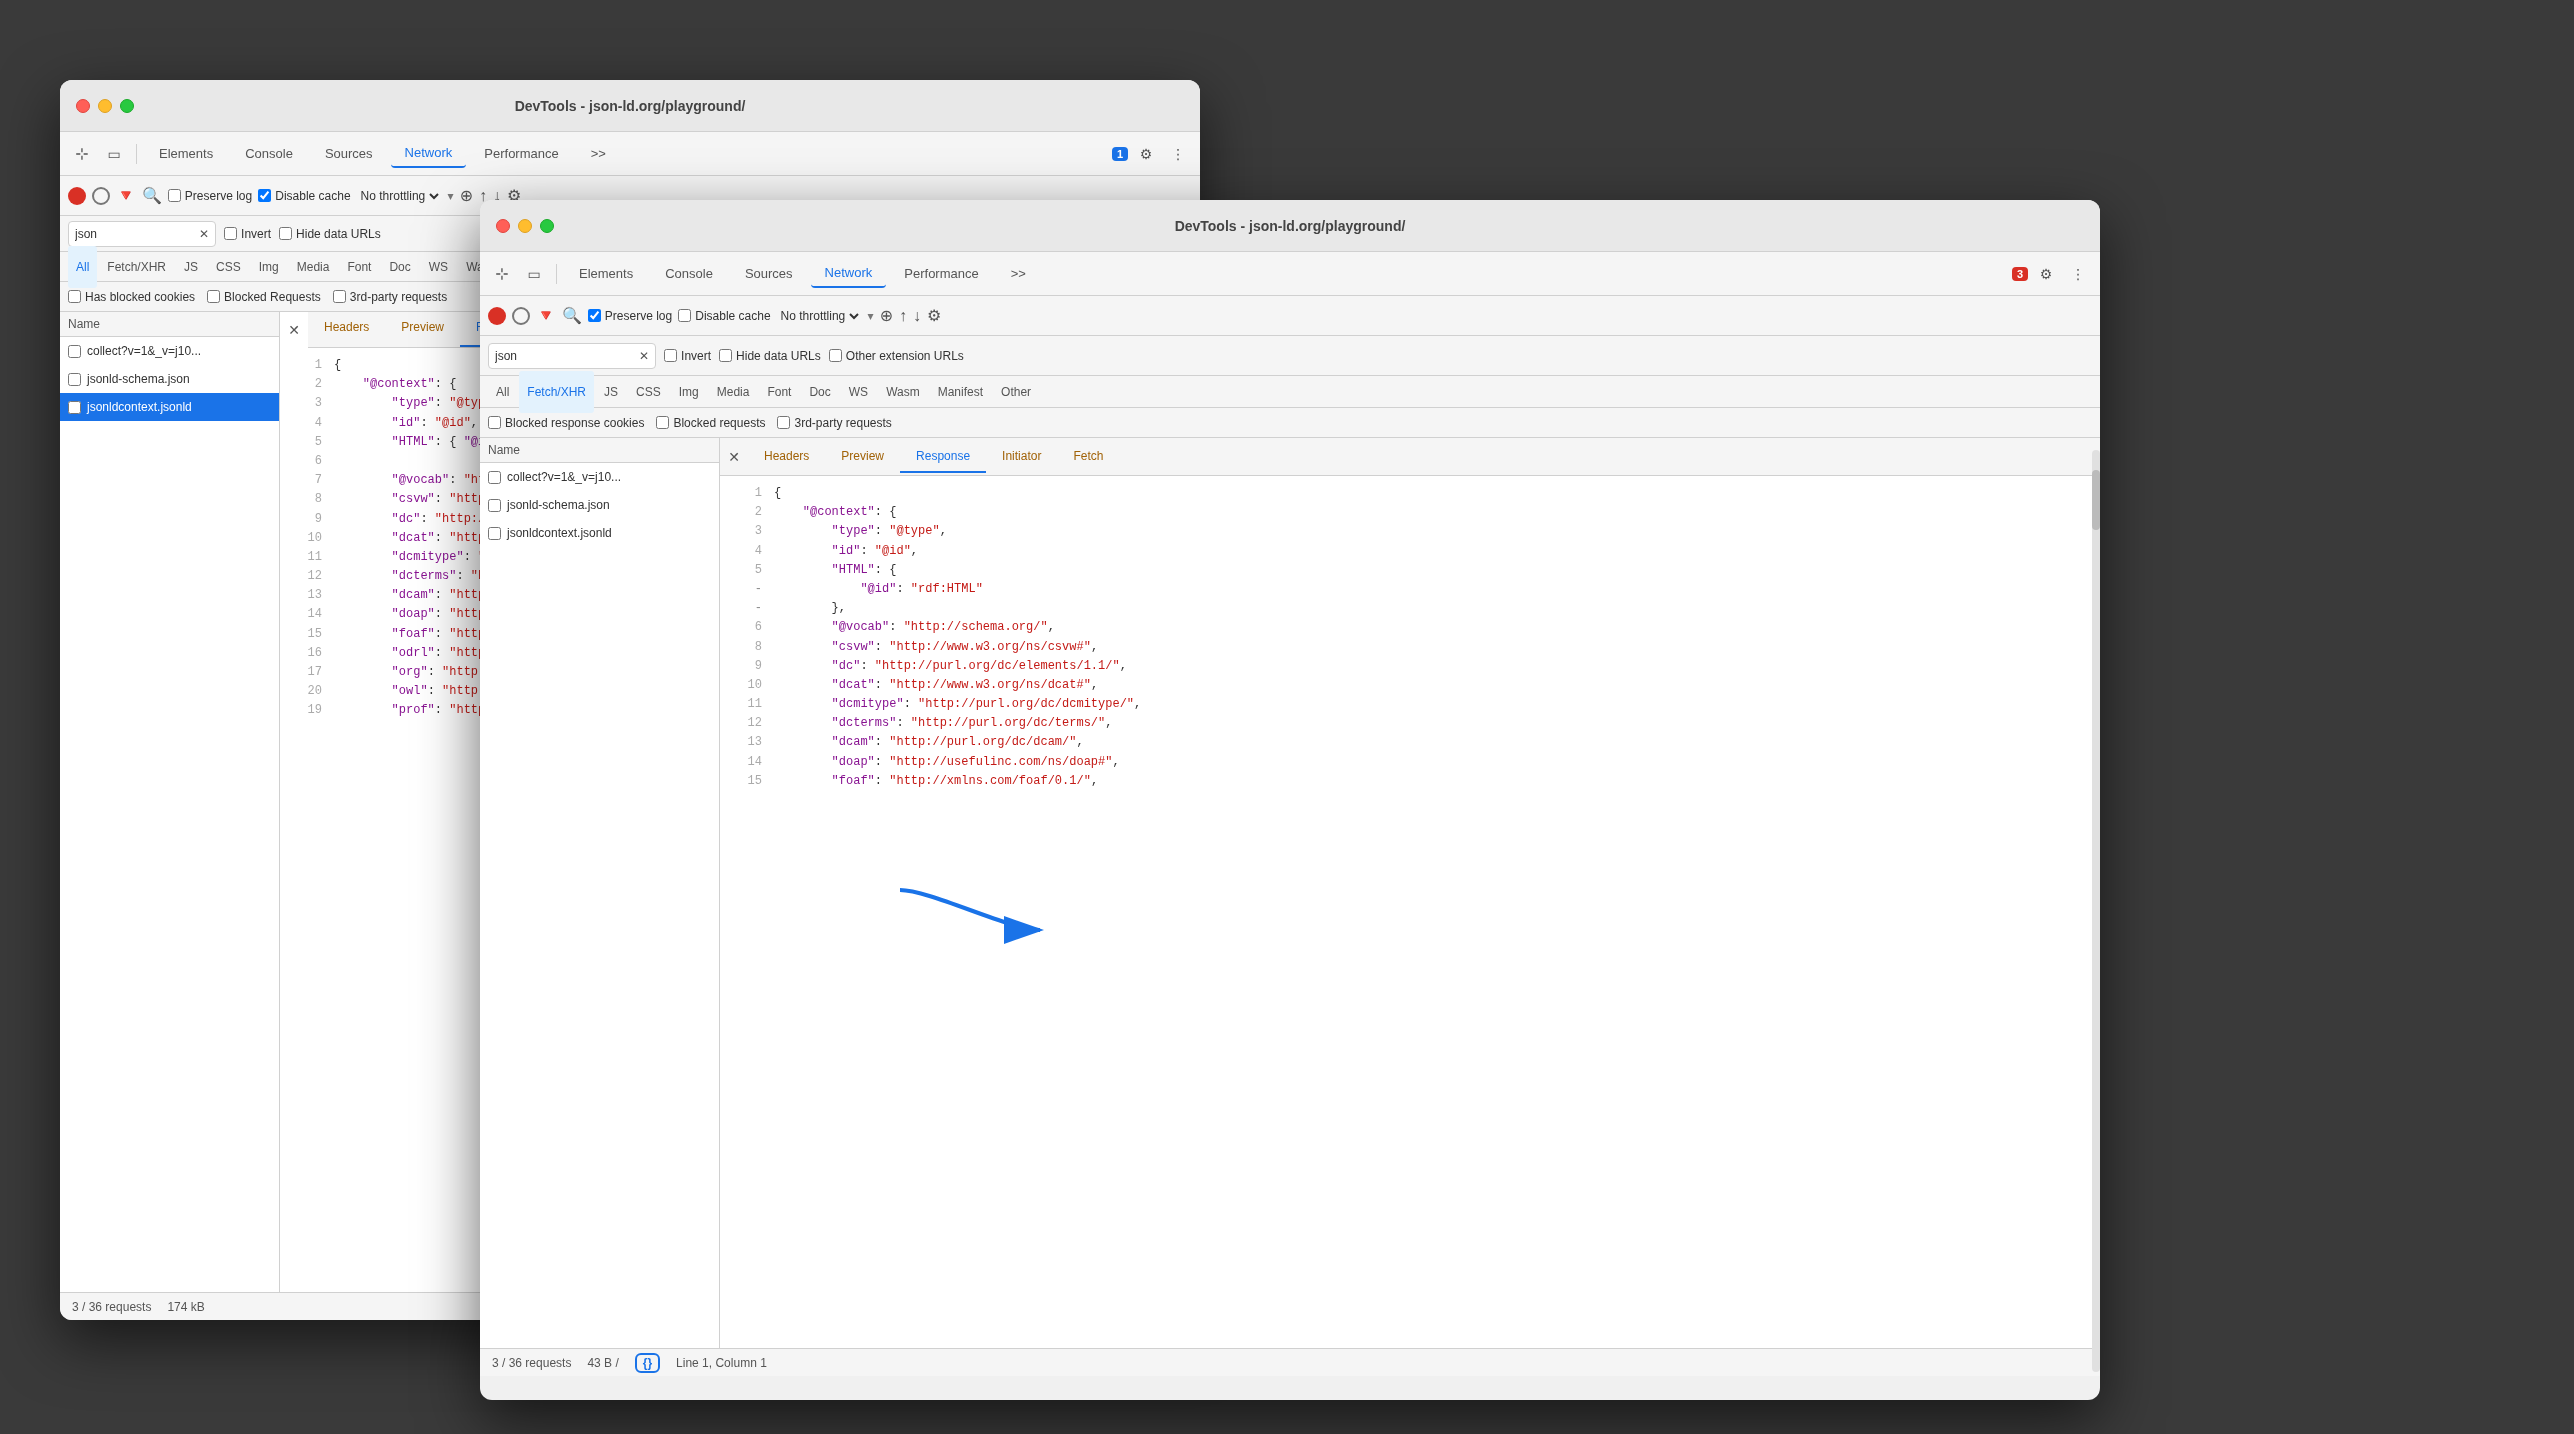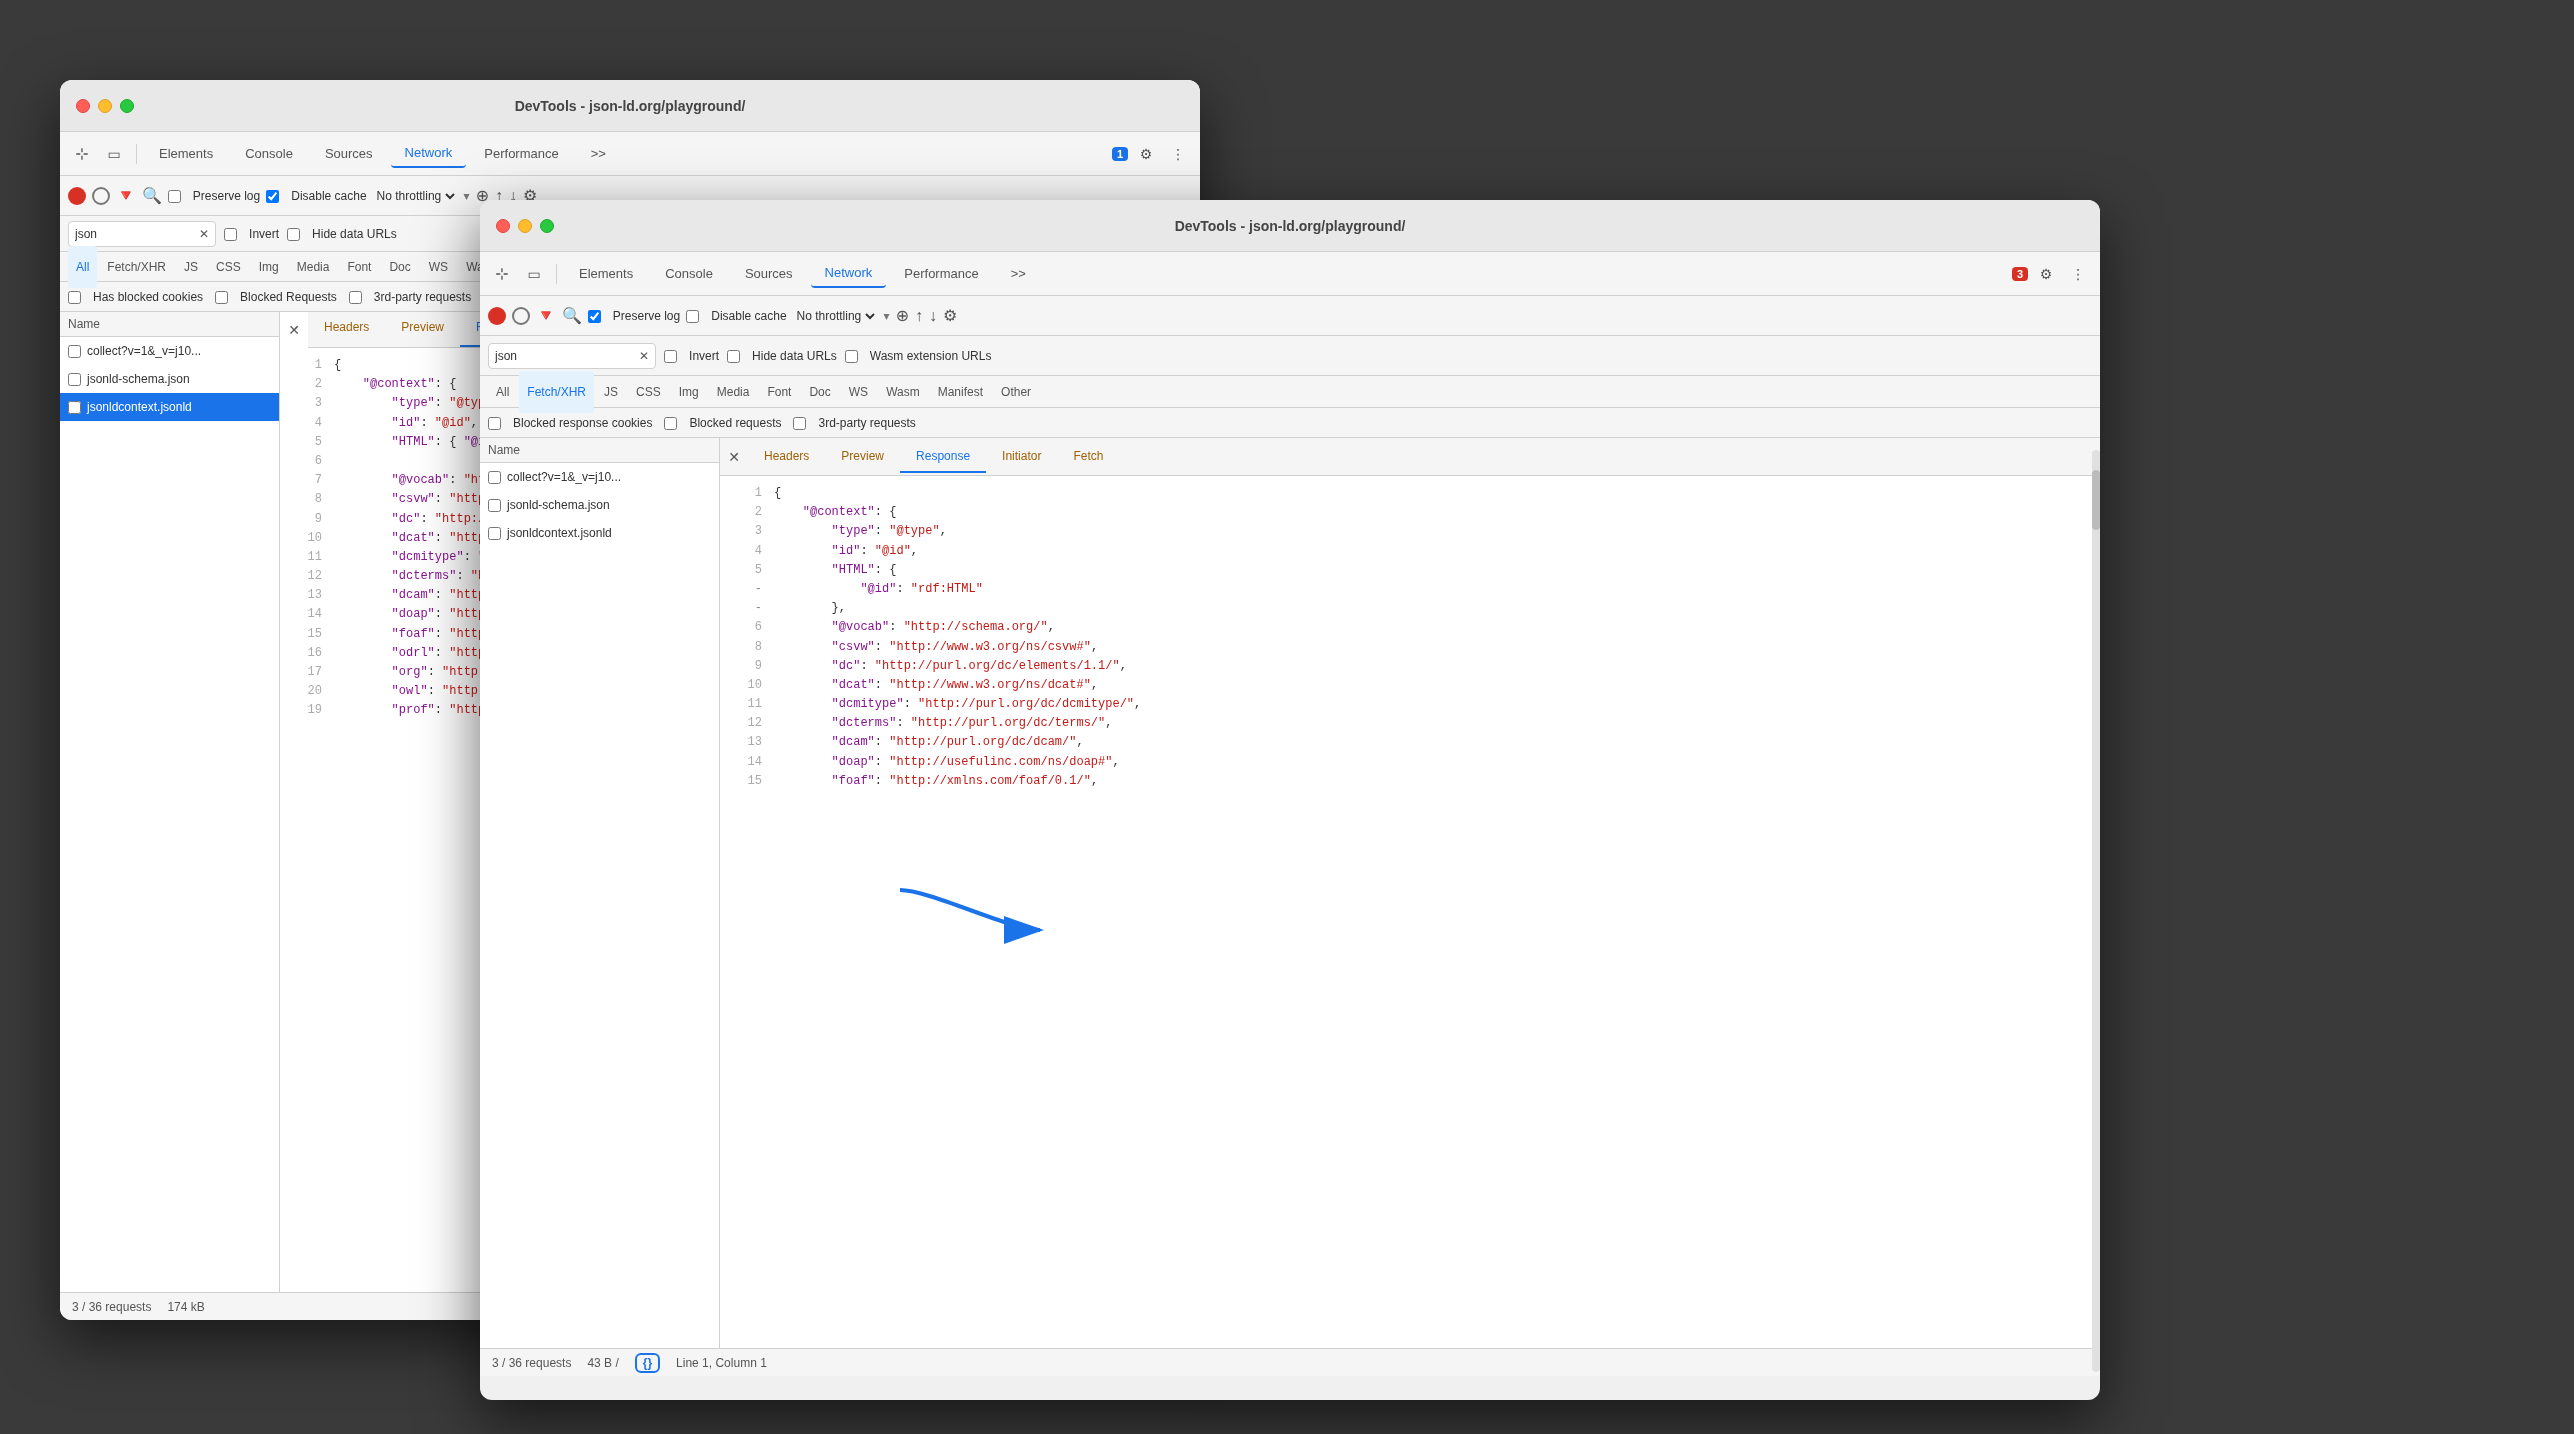--- a/index.html
+++ b/index.html
@@ -167,22 +167,22 @@
     }
 
     .icon-sm {
       font-size: 16px;
       color: #555;
       cursor: pointer;
     }
 
     .checkbox-label {
       display: flex;
-      align-items: flex-end;
-      gap: 12px;
+      align-items: center;
+      gap: 4px;
       font-size: 12px;
       color: #333;
       cursor: pointer;
     }
 
     .checkbox-label input[type="checkbox"] {
       width: 13px;
       height: 13px;
     }
 
@@ -626,21 +626,21 @@
     <label class="checkbox-label">
       <input type="checkbox" style="">
       <span>Invert</span>
     </label>
     <label class="checkbox-label">
       <input type="checkbox" style="">
       <span>Hide data URLs</span>
     </label>
     <label class="checkbox-label">
       <input type="checkbox" style="">
-      <span>Wasm extension URLs</span>
+      <span>Other extension URLs</span>
     </label>
   </div>
 
   <div class="type-filter-bar" style="height:32px;">
     <span class="type-btn">All</span>
     <span class="type-btn active">Fetch/XHR</span>
     <span class="type-btn">JS</span>
     <span class="type-btn">CSS</span>
     <span class="type-btn">Img</span>
     <span class="type-btn">Media</span>

